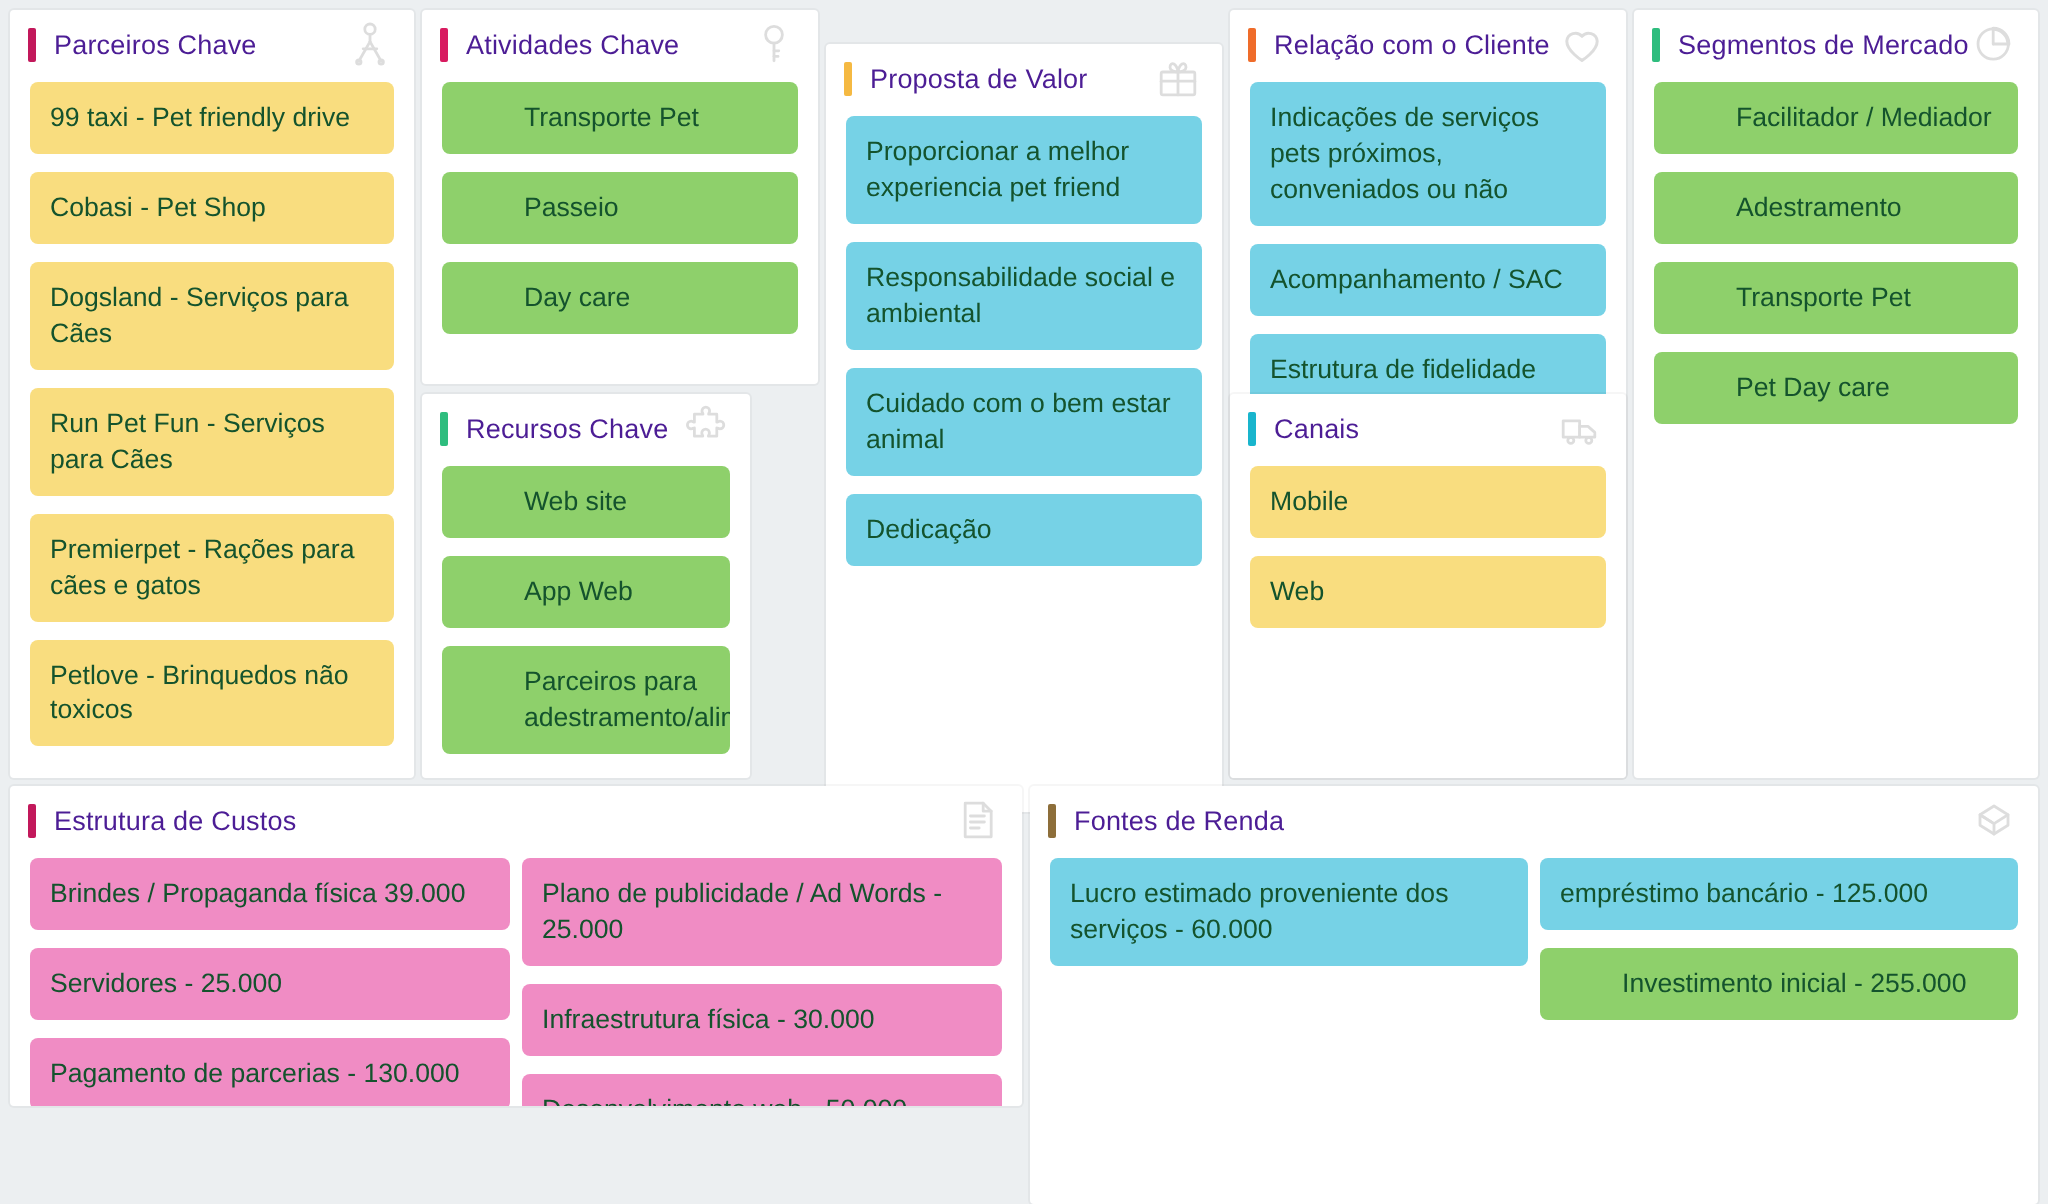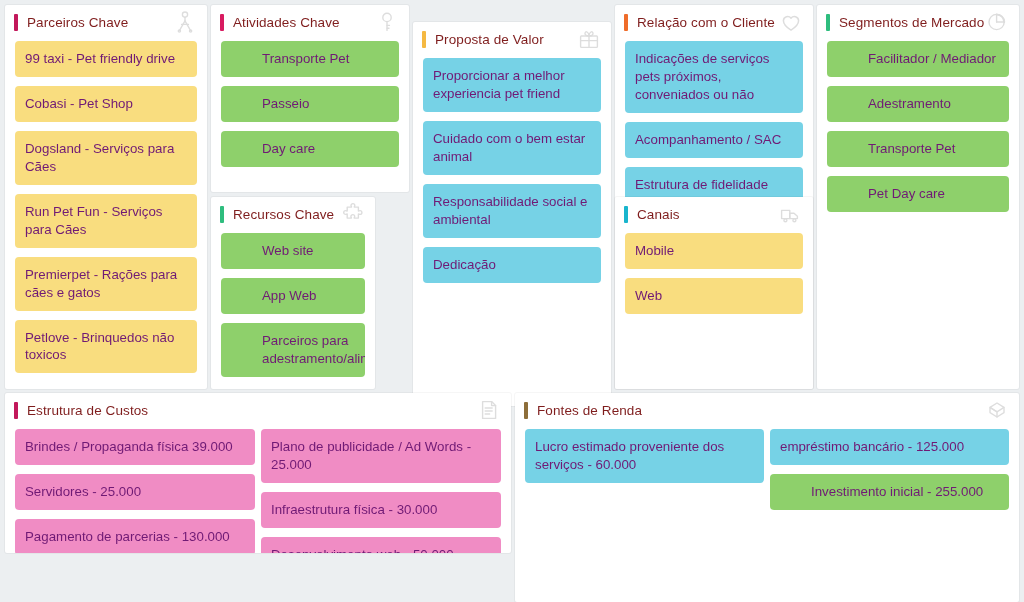--- a/index.html
+++ b/index.html
@@ -32,21 +32,21 @@
     position: relative;
   }
   .accent {
     width: 4px; height: 17px;
     border-radius: 1px;
     flex: 0 0 auto;
     margin-right: 9px;
   }
   .panel-title {
     font-size: 13.5px;
-    color: #7f1d1d;
+    color: #4c1d95;
     letter-spacing: .1px;
     white-space: nowrap;
     flex: 1 1 auto;
   }
   .head-icon {
     flex: 0 0 auto;
     width: 24px; height: 24px;
     opacity: .95;
   }
   .head-icon svg { display:block; width:24px; height:24px; }
@@ -54,21 +54,21 @@
     padding: 2px 10px 10px 10px;
   }
 
   
   .tile {
     border-radius: 4px;
     padding: 9px 10px;
     margin-bottom: 9px;
     font-size: 13.3px;
     line-height: 1.35;
-    color: #701a75;
+    color: #14532d;
     word-break: break-word;
   }
   .tile:last-child { margin-bottom: 0; }
   .t-yellow { background: #f9dd7f; }
   .t-green  { background: #8ed06b; padding-left: 41px; }
   .t-blue   { background: #76d2e6; }
   .t-pink   { background: #f08cc4; }
 
   .nowrap { white-space: nowrap; overflow: hidden; }
 
@@ -160,22 +160,22 @@
           <rect x="3.6" y="9" width="16.8" height="11.4" rx="0.8"></rect>
           <path d="M3.6 13.6h16.8"></path>
           <path d="M12 9v11.4"></path>
           <path d="M12 9c-2.2 0-4-1-4-2.4S9 4.4 10 5s2 2.6 2 4Z"></path>
           <path d="M12 9c2.2 0 4-1 4-2.4S15 4.4 14 5s-2 2.6-2 4Z"></path>
         </svg>
       </span>
     </div>
     <div class="panel-body">
       <div class="tile t-blue">Proporcionar a melhor experiencia pet friend</div>
+      <div class="tile t-blue">Responsabilidade social e ambiental</div>
       <div class="tile t-blue">Cuidado com o bem estar animal</div>
-      <div class="tile t-blue">Responsabilidade social e ambiental</div>
       <div class="tile t-blue">Dedicação</div>
     </div>
   </div>
 
   <div class="panel" style="left:615px; top:5px; width:198px; height:384px;">
     <div class="panel-head">
       <span class="accent" style="background:#ef6c2a"></span>
       <span class="panel-title">Relação com o Cliente</span>
       <span class="head-icon">
         <svg viewBox="0 0 24 24" fill="none" stroke="#dcdcdc" stroke-width="1.5" stroke-linecap="round" stroke-linejoin="round">

